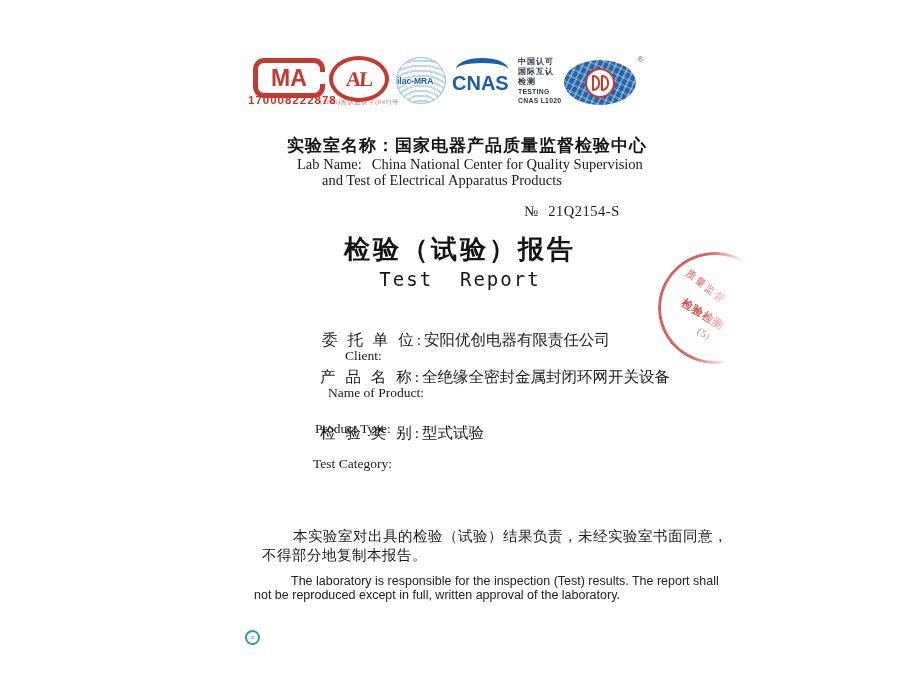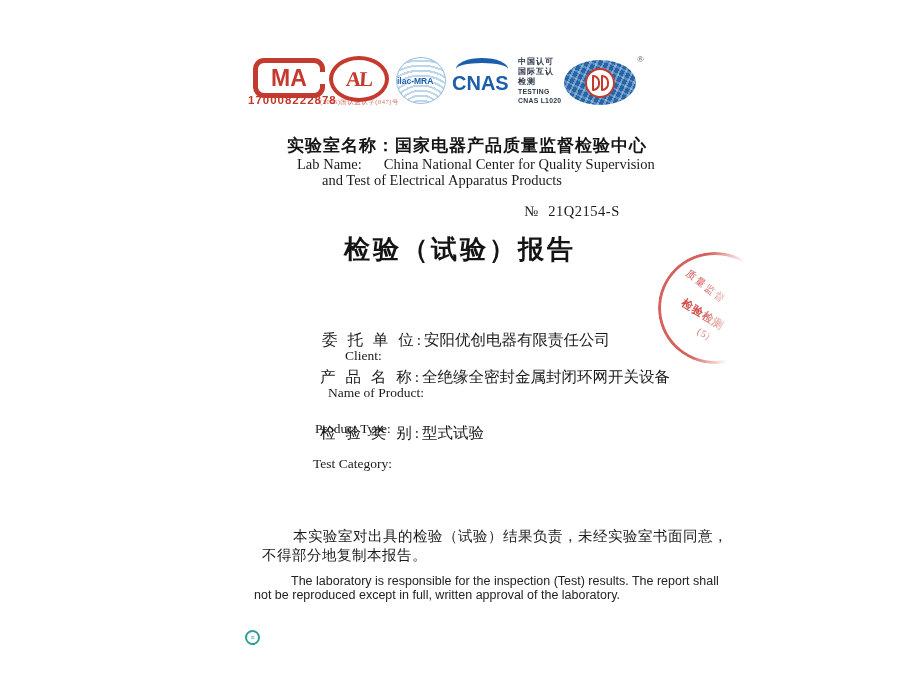--- a/index.html
+++ b/index.html
@@ -55,21 +55,21 @@
     width:30px; height:30px; background:#fff; border:2px solid #c43a2f; border-radius:50%;
     display:flex; align-items:center; justify-content:center; gap:1px;
   }
   .globe-emblem .d { width:8px; height:16px; border:2.5px solid #c43a2f; border-radius:1px 7px 7px 1px; }
   .globe-emblem .d.flip { border-radius:1px 7px 7px 1px; }
   .reg-mark { left:637px; top:54px; font-size:9px; color:#4a5a6a; }
 
   
   .lab-cn { left:287px; top:134px; font-family:"Liberation Sans",sans-serif; font-weight:bold; font-size:17px; letter-spacing:1px; color:#151515; }
   .lab-en1 { left:297px; top:156px; font-size:14.5px; }
-  .lab-en1 .name { margin-left:22px; }
+  .lab-en1 .name { margin-left:10px; }
   .lab-en2 { left:322px; top:172px; font-size:14.5px; }
   .report-no { left:524px; top:203px; font-size:14.5px; letter-spacing:.5px; }
   .report-no .num { margin-left:10px; }
 
   
   .title-cn { left:150px; top:232px; width:620px; text-align:center; font-family:"Liberation Sans",sans-serif; font-weight:bold; font-size:26px; letter-spacing:3px; color:#141414; }
   .title-en { left:150px; top:268px; width:620px; text-align:center; font-family:"DejaVu Sans Mono",monospace; font-size:19px; letter-spacing:2px; white-space:pre; color:#161616; }
 
   
   .stamp {
@@ -150,20 +150,21 @@
   <div class="abs lab-en1">
     <span>Lab Name:</span><span class="name">China National Center for Quality Supervision</span>
   </div>
   <div class="abs lab-en2">and Test of Electrical Apparatus Products</div>
 
   <div class="abs report-no">
     <span>№</span><span class="num">21Q2154-S</span>
   </div>
 
   <div class="abs title-cn">检验（试验）报告</div>
+  <div class="abs title-en">Test  Report</div>
 
   <div class="abs stamp">
     <span class="arc">质量监督</span>
     <span class="mid">检验检测</span>
     <span class="num">（5）</span>
   </div>
 
   <div class="abs field-cn f1cn">
     <span class="lbl">委 托 单 位:</span><span>安阳优创电器有限责任公司</span>
   </div>

